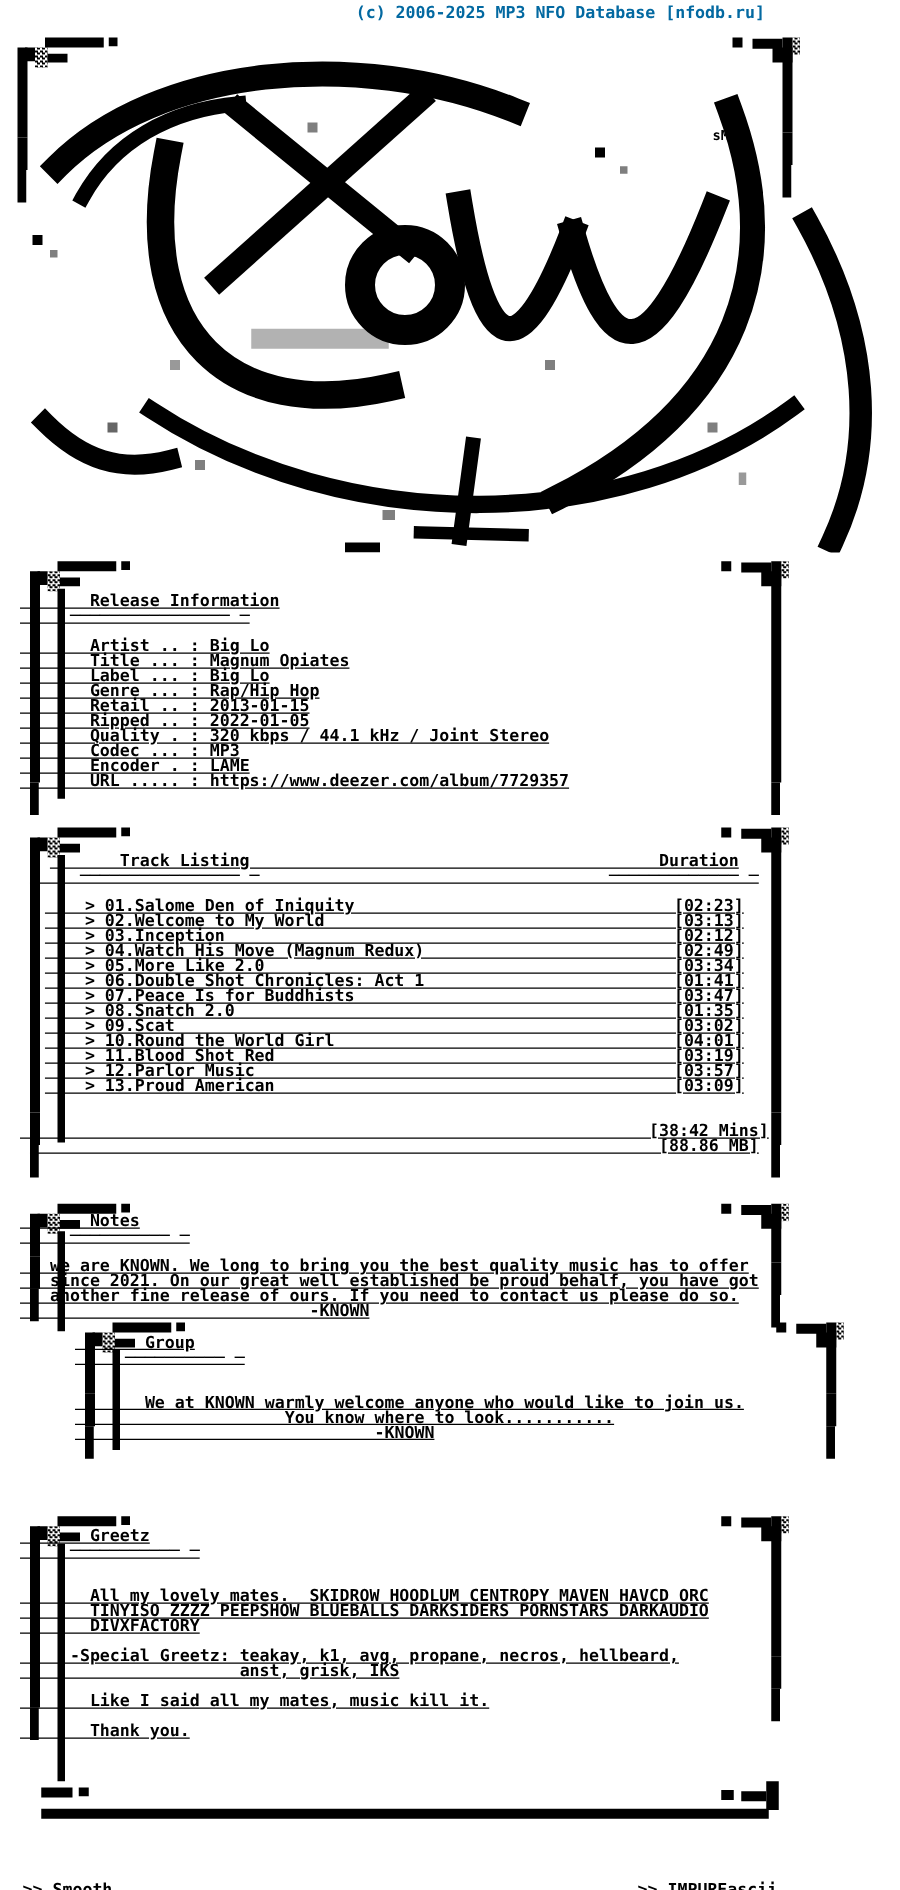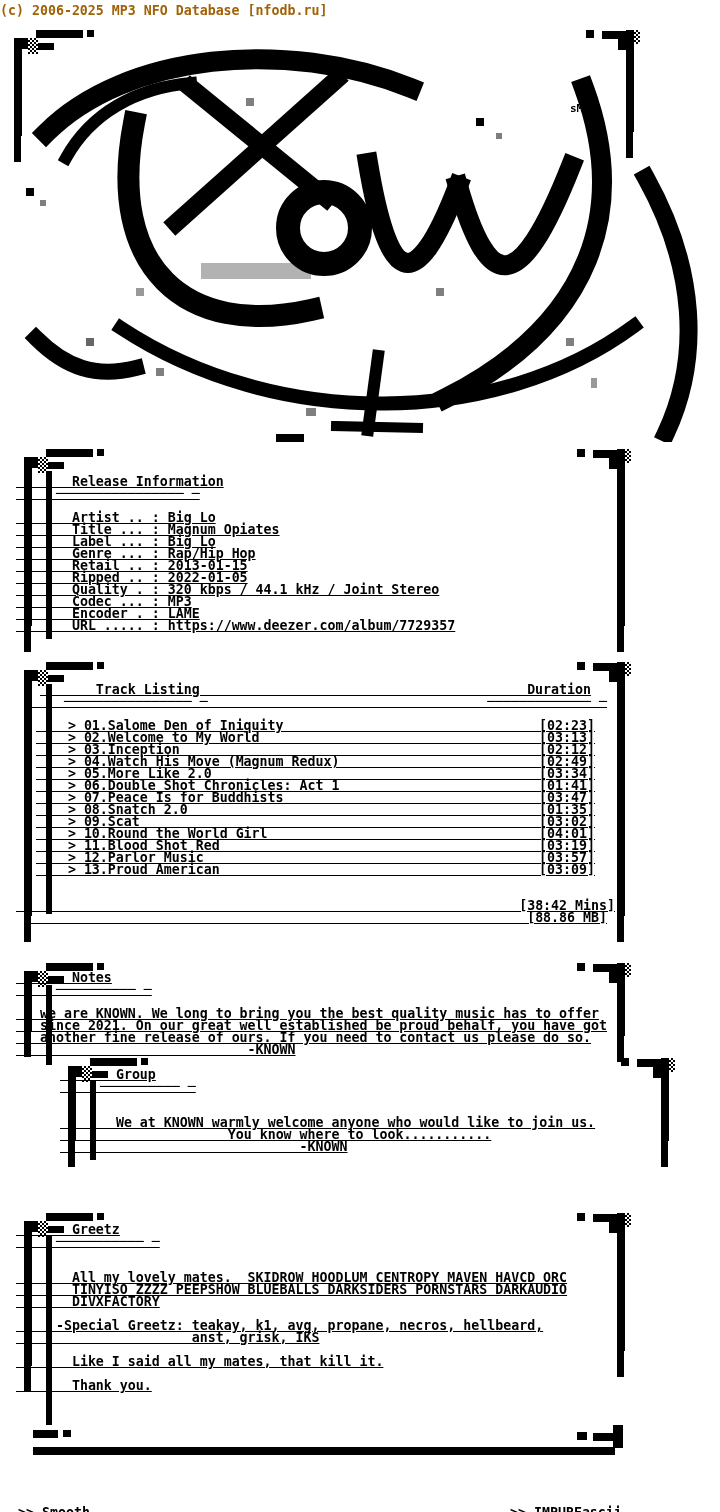--- a/index.html
+++ b/index.html
@@ -5,21 +5,21 @@
   html,body { margin:0; padding:0; }
   body {
     width:720px; height:1512px; position:relative;
     background:#ffffff; color:#000;
     font-family:"DejaVu Sans Mono","Liberation Mono",monospace;
     font-weight:bold; font-size:13.28px; line-height:12px;
     overflow:hidden;
   }
   .red-header {
     position:absolute; top:5px; left:0; width:612px;
-    text-align:left; color:#a16207; white-space:pre;
+    text-align:right; color:#0369a1; white-space:pre;
   }
   
   .box { position:absolute; left:0; width:720px; }
   .box i { position:absolute; display:block; background:#000; }
   .vbar-l { left:var(--bx); top:8px; width:8px; height:var(--lsolid); }
   .vbar-r { left:calc(var(--bx) + var(--bw) - 8px); top:0; width:8px; height:var(--rsolid); }
   .fade-l { left:var(--bx); top:calc(8px + var(--lsolid)); width:8px; height:26px;
             background:none; background-image:radial-gradient(circle,#000 50%,transparent 52%); background-size:3px 3px; }
   .fade-r { left:calc(var(--bx) + var(--bw) - 8px); top:var(--rsolid); width:8px; height:26px;
             background:none; background-image:radial-gradient(circle,#000 50%,transparent 52%); background-size:3px 3px; }
@@ -248,21 +248,21 @@
      ─────────── ─
 
 
        All my lovely mates.  SKIDROW HOODLUM CENTROPY MAVEN HAVCD ORC
        TINYISO ZZZZ PEEPSHOW BLUEBALLS DARKSIDERS PORNSTARS DARKAUDIO
        DIVXFACTORY
 
      -Special Greetz: teakay, k1, avg, propane, necros, hellbeard,
                       anst, grisk, IKS
 
-       Like I said all my mates, that kill it.
+       Like I said all my mates, music kill it.
 
        Thank you.</pre>
 <i class="tl-h"></i>
     <i class="tl-sq"></i>
     <i class="tl-st"></i>
     <i class="tl-d chk"></i>
     <i class="tl-h2"></i>
     <i class="tr-sq"></i>
     <i class="tr-h"></i>
     <i class="tr-st"></i>

